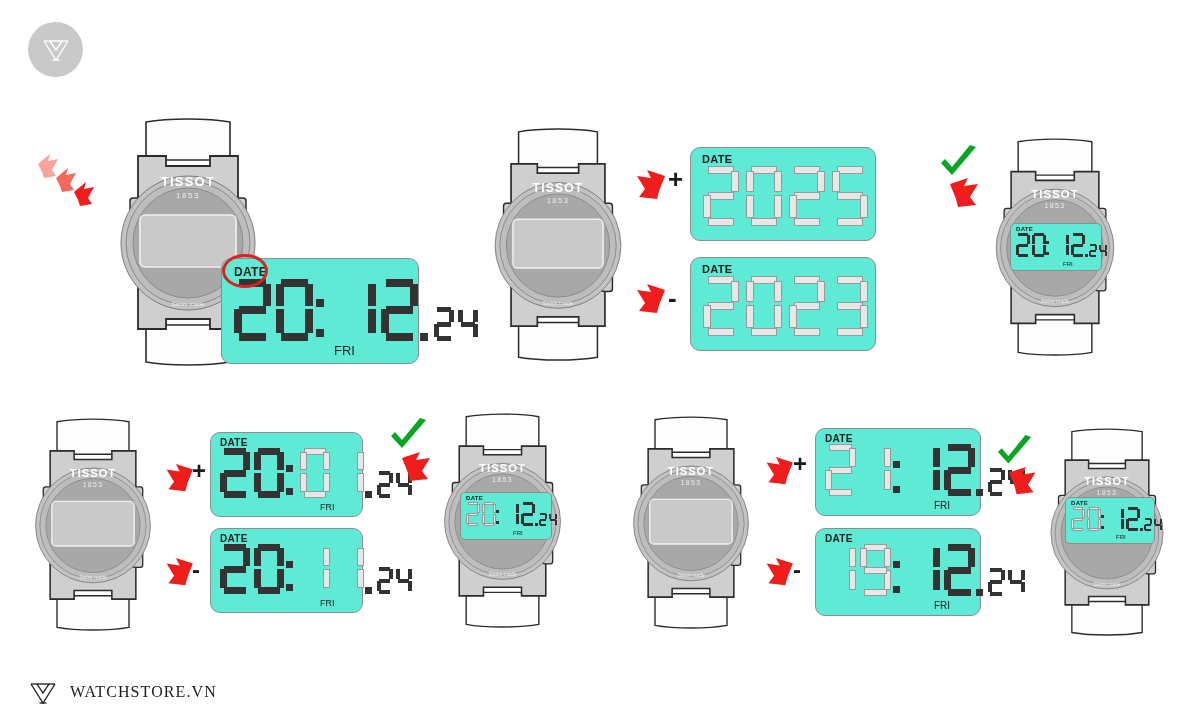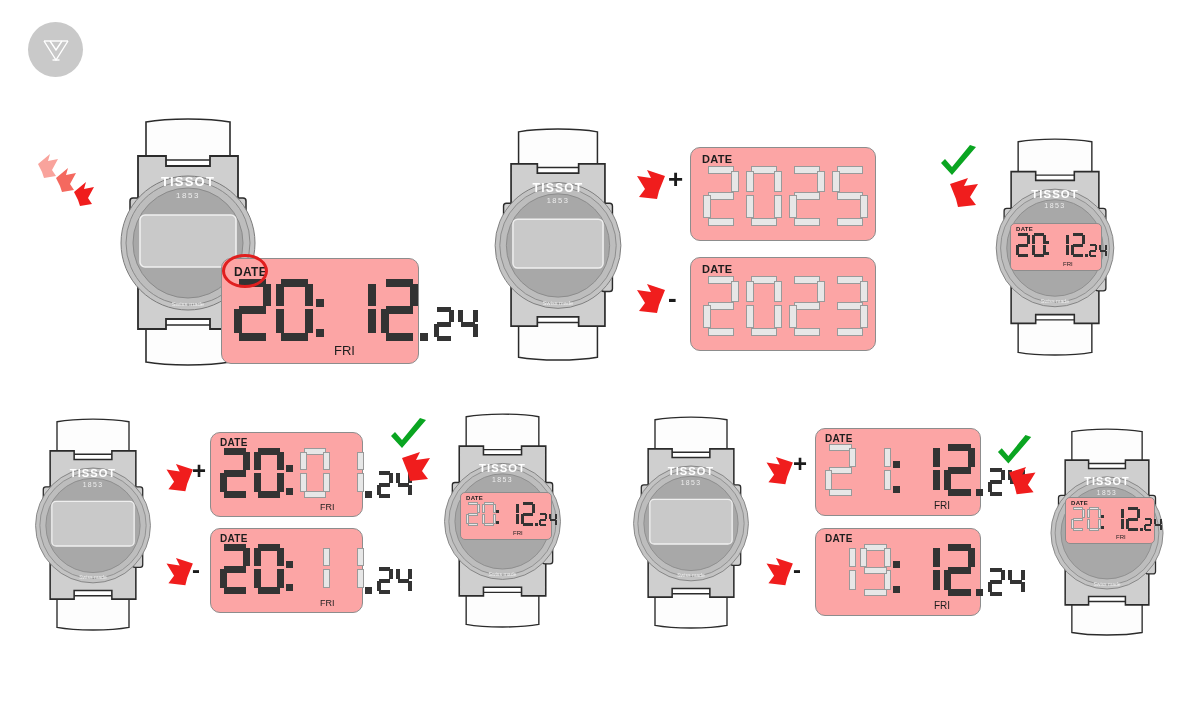--- a/index.html
+++ b/index.html
@@ -16,21 +16,21 @@
 
   .footer{position:absolute;left:26px;top:675px;display:flex;align-items:center;gap:10px;}
   .footer .fw svg{display:block;}
   .footer .ftext{font-family:"Liberation Serif", serif;font-size:16px;letter-spacing:1.1px;color:#1b1b1b;}
 
   
   .watch{position:absolute;}
   .watch svg{display:block;overflow:visible;}
 
   
-  .lcd{position:absolute;background:#fca5a5;border:1.5px solid #8d8d8d;border-radius:10px;
+  .lcd{position:absolute;background:#5eead4;border:1.5px solid #8d8d8d;border-radius:10px;
        box-sizing:border-box;}
   .lcd .datelab{position:absolute;font-weight:bold;color:#1d1d1d;letter-spacing:.3px;
                 font-family:"Liberation Sans", sans-serif;}
   .lcd .fri{position:absolute;font-weight:normal;color:#1d1d1d;font-family:"Liberation Sans", sans-serif;}
   .lcd .digits{position:absolute;display:flex;align-items:flex-end;}
 
   
   .sseg{position:relative;display:inline-block;}
   .sseg i{position:absolute;display:block;background:#333333;border:0;}
   .sseg.off i{background:#e7e7e7;border:1px solid #9a9a9a;box-sizing:border-box;}
@@ -808,14 +808,27 @@
         <span class="sseg" style="width: 8px; height: 13px;">
           <i style="left: 0px; top: 1.2px; width: 2px; height: 4.8px;"></i>
           <i style="left: 1.2px; top: 6px; width: 5.6px; height: 2px;"></i>
           <i style="left: 6px; top: 1.2px; width: 2px; height: 4.8px;"></i>
           <i style="left: 6px; top: 6.8px; width: 2px; height: 5.2px;"></i>
         </span>
       </div>
     <span class="fri" style="left:50px;top:36px;font-size:6px;">FRI</span>
   </div>
 
+  <div class="footer">
+    <span class="fw">
+      <svg width="34" height="34" viewBox="0 0 34 34">
+        <g fill="none" stroke="#1b1b1b" stroke-width="1.3">
+          <path d="M5 9 L17 28 L29 9"></path>
+          <path d="M5 9 L29 9"></path>
+          <path d="M11 9 L17 18 L23 9"></path>
+          <path d="M13.5 28 L20.5 28"></path>
+        </g>
+      </svg>
+    </span>
+    <span class="ftext">WATCHSTORE.VN</span>
+  </div>
 
 </div>
 
 </body></html>

